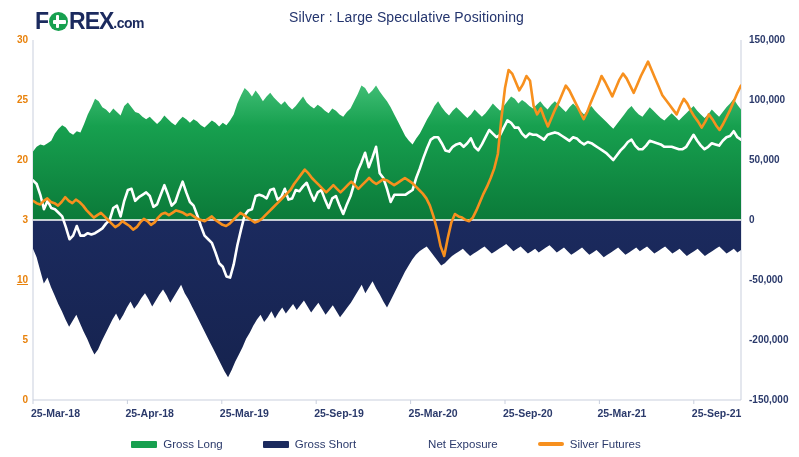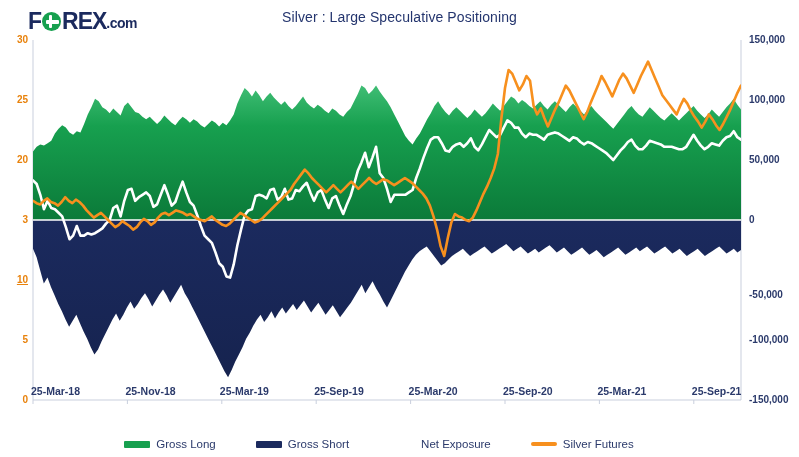--- a/index.html
+++ b/index.html
@@ -6,21 +6,21 @@
   body{
     width:799px;height:457px;
     background:#ffffff;
     font-family:"Liberation Sans","DejaVu Sans",sans-serif;
     overflow:hidden;
     position:relative;
   }
   #chart-card{position:absolute;inset:0;background:#fff;}
 
   
-  #header{position:absolute;left:0;top:0;width:638px;height:40px;}
+  #header{position:absolute;left:7px;top:0;width:638px;height:40px;}
   #brand-logo{
     position:absolute;left:28px;top:10px;
     font-size:23px;font-weight:bold;letter-spacing:-0.5px;
     color:#1b2a5e;line-height:23px;white-space:nowrap;
     font-family:"Liberation Sans","DejaVu Sans",sans-serif;
   }
   #brand-logo .lg-f{letter-spacing:-1px;}
   #brand-logo .lg-o{
     display:inline-block;position:relative;
     width:19px;height:19px;border-radius:50%;
@@ -47,21 +47,21 @@
   .axis-label{
     position:absolute;font-size:10px;white-space:nowrap;
     font-weight:bold;
   }
   .y-left-label{color:#e8820c;text-align:right;}
   .y-right-label{color:#2b3a6b;text-align:left;}
   .x-label{color:#2b3a6b;font-weight:bold;font-size:10.5px;}
 
   
   #legend{
-    position:absolute;left:5px;top:434px;width:748px;height:20px;
+    position:absolute;left:12px;top:434px;width:748px;height:20px;
     display:flex;justify-content:center;align-items:center;gap:40px;
   }
   .legend-item{display:flex;align-items:center;gap:6px;}
   .legend-swatch{width:26px;height:7px;border-radius:1px;display:block;}
   .legend-swatch.line{height:4px;border-radius:2px;}
   .legend-text{font-size:11.5px;color:#2b3a6b;white-space:nowrap;}
 
   svg{display:block;}
 </style>
 </head>
@@ -122,30 +122,30 @@
       <div class="axis-label y-left-label" style="right: 5px; top: 394px; color: rgb(232, 130, 12);">0</div>
       <div class="axis-label y-left-label" style="right: 5px; top: 334px; color: rgb(232, 130, 12);">5</div>
       <div class="axis-label y-left-label" style="right: 5px; top: 274px; color: rgb(232, 130, 12); text-decoration: underline;">10</div>
       <div class="axis-label y-left-label" style="right: 5px; top: 214px; color: rgb(232, 130, 12);">3</div>
       <div class="axis-label y-left-label" style="right: 5px; top: 154px; color: rgb(232, 130, 12);">20</div>
       <div class="axis-label y-left-label" style="right: 5px; top: 94px; color: rgb(232, 130, 12);">25</div>
       <div class="axis-label y-left-label" style="right: 5px; top: 34px; color: rgb(232, 130, 12);">30</div>
     </div>
   <div id="y-right-axis" style="position:absolute;left:741px;top:0;width:58px;height:410px;">
       <div class="axis-label y-right-label" style="left: 8px; top: 394px; color: rgb(43, 58, 107);">-150,000</div>
-      <div class="axis-label y-right-label" style="left: 8px; top: 334px; color: rgb(43, 58, 107);">-100,000</div>
-      <div class="axis-label y-right-label" style="left: 8px; top: 274px; color: rgb(43, 58, 107); margin-top: 15px;">-50,000</div>
+      <div class="axis-label y-right-label" style="left: 8px; top: 334px; color: rgb(43, 58, 107);">-200,000</div>
+      <div class="axis-label y-right-label" style="left: 8px; top: 274px; color: rgb(43, 58, 107);">-50,000</div>
       <div class="axis-label y-right-label" style="left: 8px; top: 214px; color: rgb(43, 58, 107);">0</div>
       <div class="axis-label y-right-label" style="left: 8px; top: 154px; color: rgb(43, 58, 107);">50,000</div>
       <div class="axis-label y-right-label" style="left: 8px; top: 94px; color: rgb(43, 58, 107);">100,000</div>
       <div class="axis-label y-right-label" style="left: 8px; top: 34px; color: rgb(43, 58, 107);">150,000</div>
     </div>
-  <div id="x-axis" style="position:absolute;left:0;top:381px;width:708px;height:22px;">
+  <div id="x-axis" style="position:absolute;left:0;top:403px;width:708px;height:22px;">
       <div class="axis-label x-label" style="left: 31px; top: 4px; color: rgb(43, 58, 107);">25-Mar-18</div>
-      <div class="axis-label x-label" style="left: 125.4px; top: 4px; color: rgb(43, 58, 107);">25-Nov-18</div>
+      <div class="axis-label x-label" style="left: 125.4px; top: 4px; color: rgb(43, 58, 107);">25-Apr-18</div>
       <div class="axis-label x-label" style="left: 219.8px; top: 4px; color: rgb(43, 58, 107);">25-Mar-19</div>
       <div class="axis-label x-label" style="left: 314.2px; top: 4px; color: rgb(43, 58, 107);">25-Sep-19</div>
       <div class="axis-label x-label" style="left: 408.6px; top: 4px; color: rgb(43, 58, 107);">25-Mar-20</div>
       <div class="axis-label x-label" style="left: 503px; top: 4px; color: rgb(43, 58, 107);">25-Sep-20</div>
       <div class="axis-label x-label" style="left: 597.4px; top: 4px; color: rgb(43, 58, 107);">25-Mar-21</div>
       <div class="axis-label x-label" style="left: 691.8px; top: 4px; color: rgb(43, 58, 107);">25-Sep-21</div>
     </div>
 
   <div id="legend">
       <div class="legend-item">

